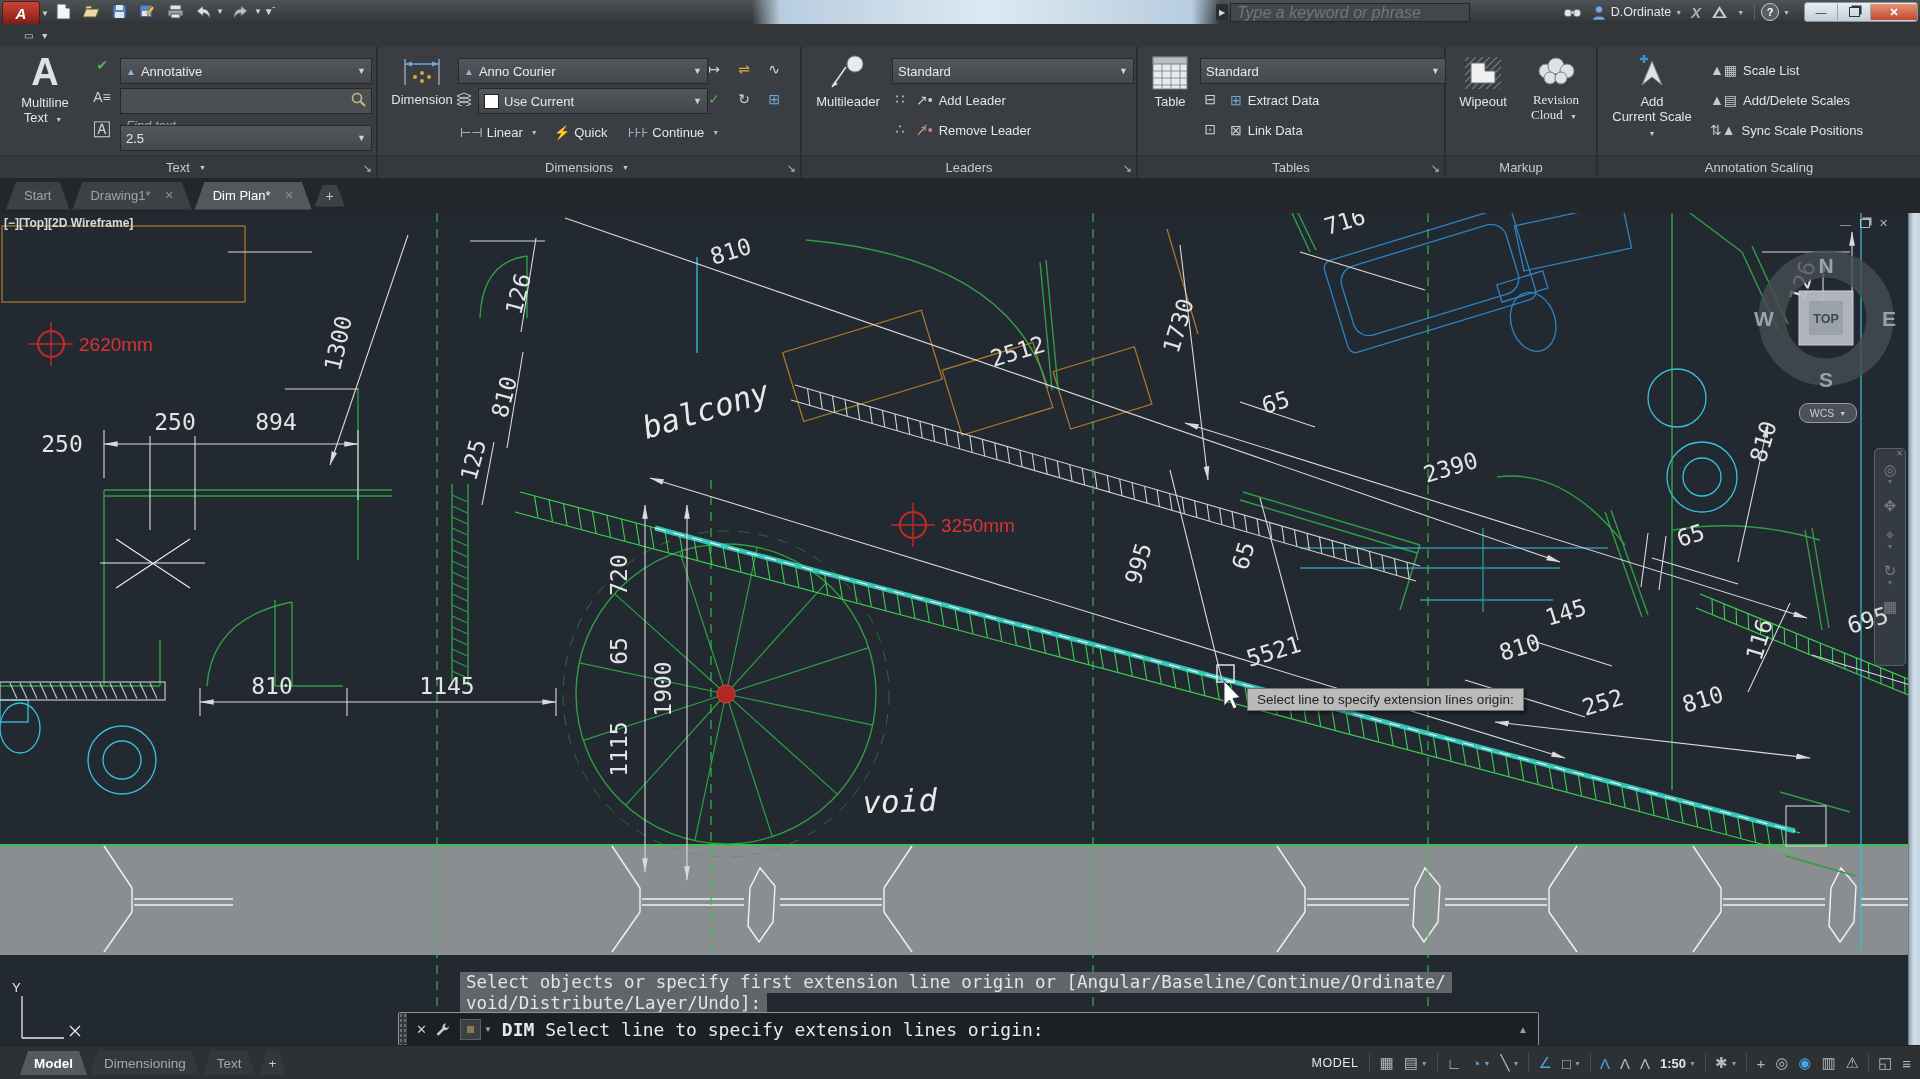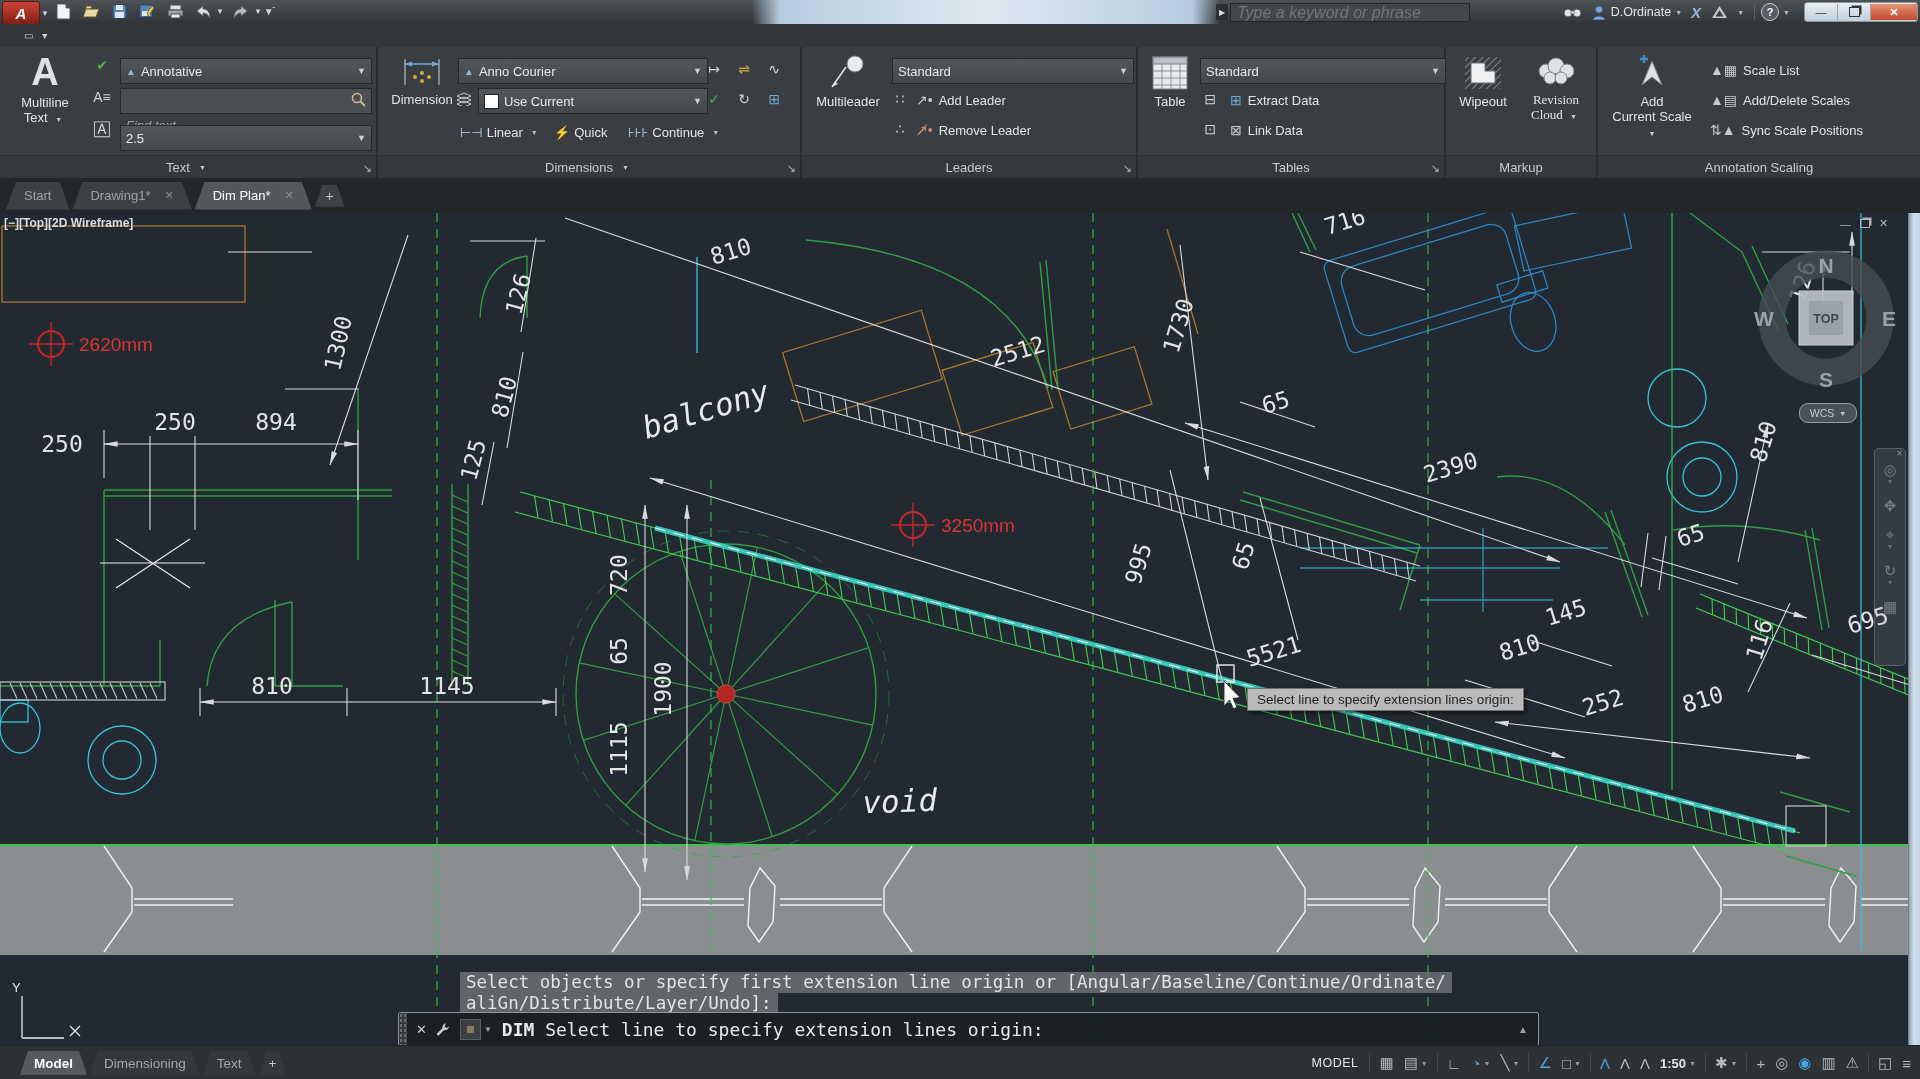--- a/index.html
+++ b/index.html
@@ -921,21 +921,21 @@
       <div class="nav-c">▼</div>
       <div class="nav-ic">↻</div>
       <div class="nav-c">▼</div>
       <div class="nav-ic">▦</div>
     </div>
     <div class="vscroll"></div>
     <div class="tooltip">Select line to specify extension lines origin:</div>
   </div>
 
   <div class="cmdhist" style="left:460px;top:972px;">Select objects or specify first extension line origin or [Angular/Baseline/Continue/Ordinate/</div>
-  <div class="cmdhist" style="left:460px;top:993px;">aliGn/Distribute/Layer/Undo]:</div>
+  <div class="cmdhist" style="left:460px;top:993px;">void/Distribute/Layer/Undo]:</div>
 
   <div class="cmdbar">
     <div class="cmdgrip"></div>
     <span class="cmdx">✕</span>
     <span class="cmdwrench">
       <svg width="15" height="15">
           <path d="M11,1.5 a3.6,3.6 0 0 0-3.5,4.6 L1.6,12 3.4,13.8 9.2,8 A3.6,3.6 0 0 0 13.8,4.2 L11.6,6.2 9.6,4.2 11,1.5z" fill="#c9cccf"></path>
         </svg>
     </span>
     <span class="cmdicon">

